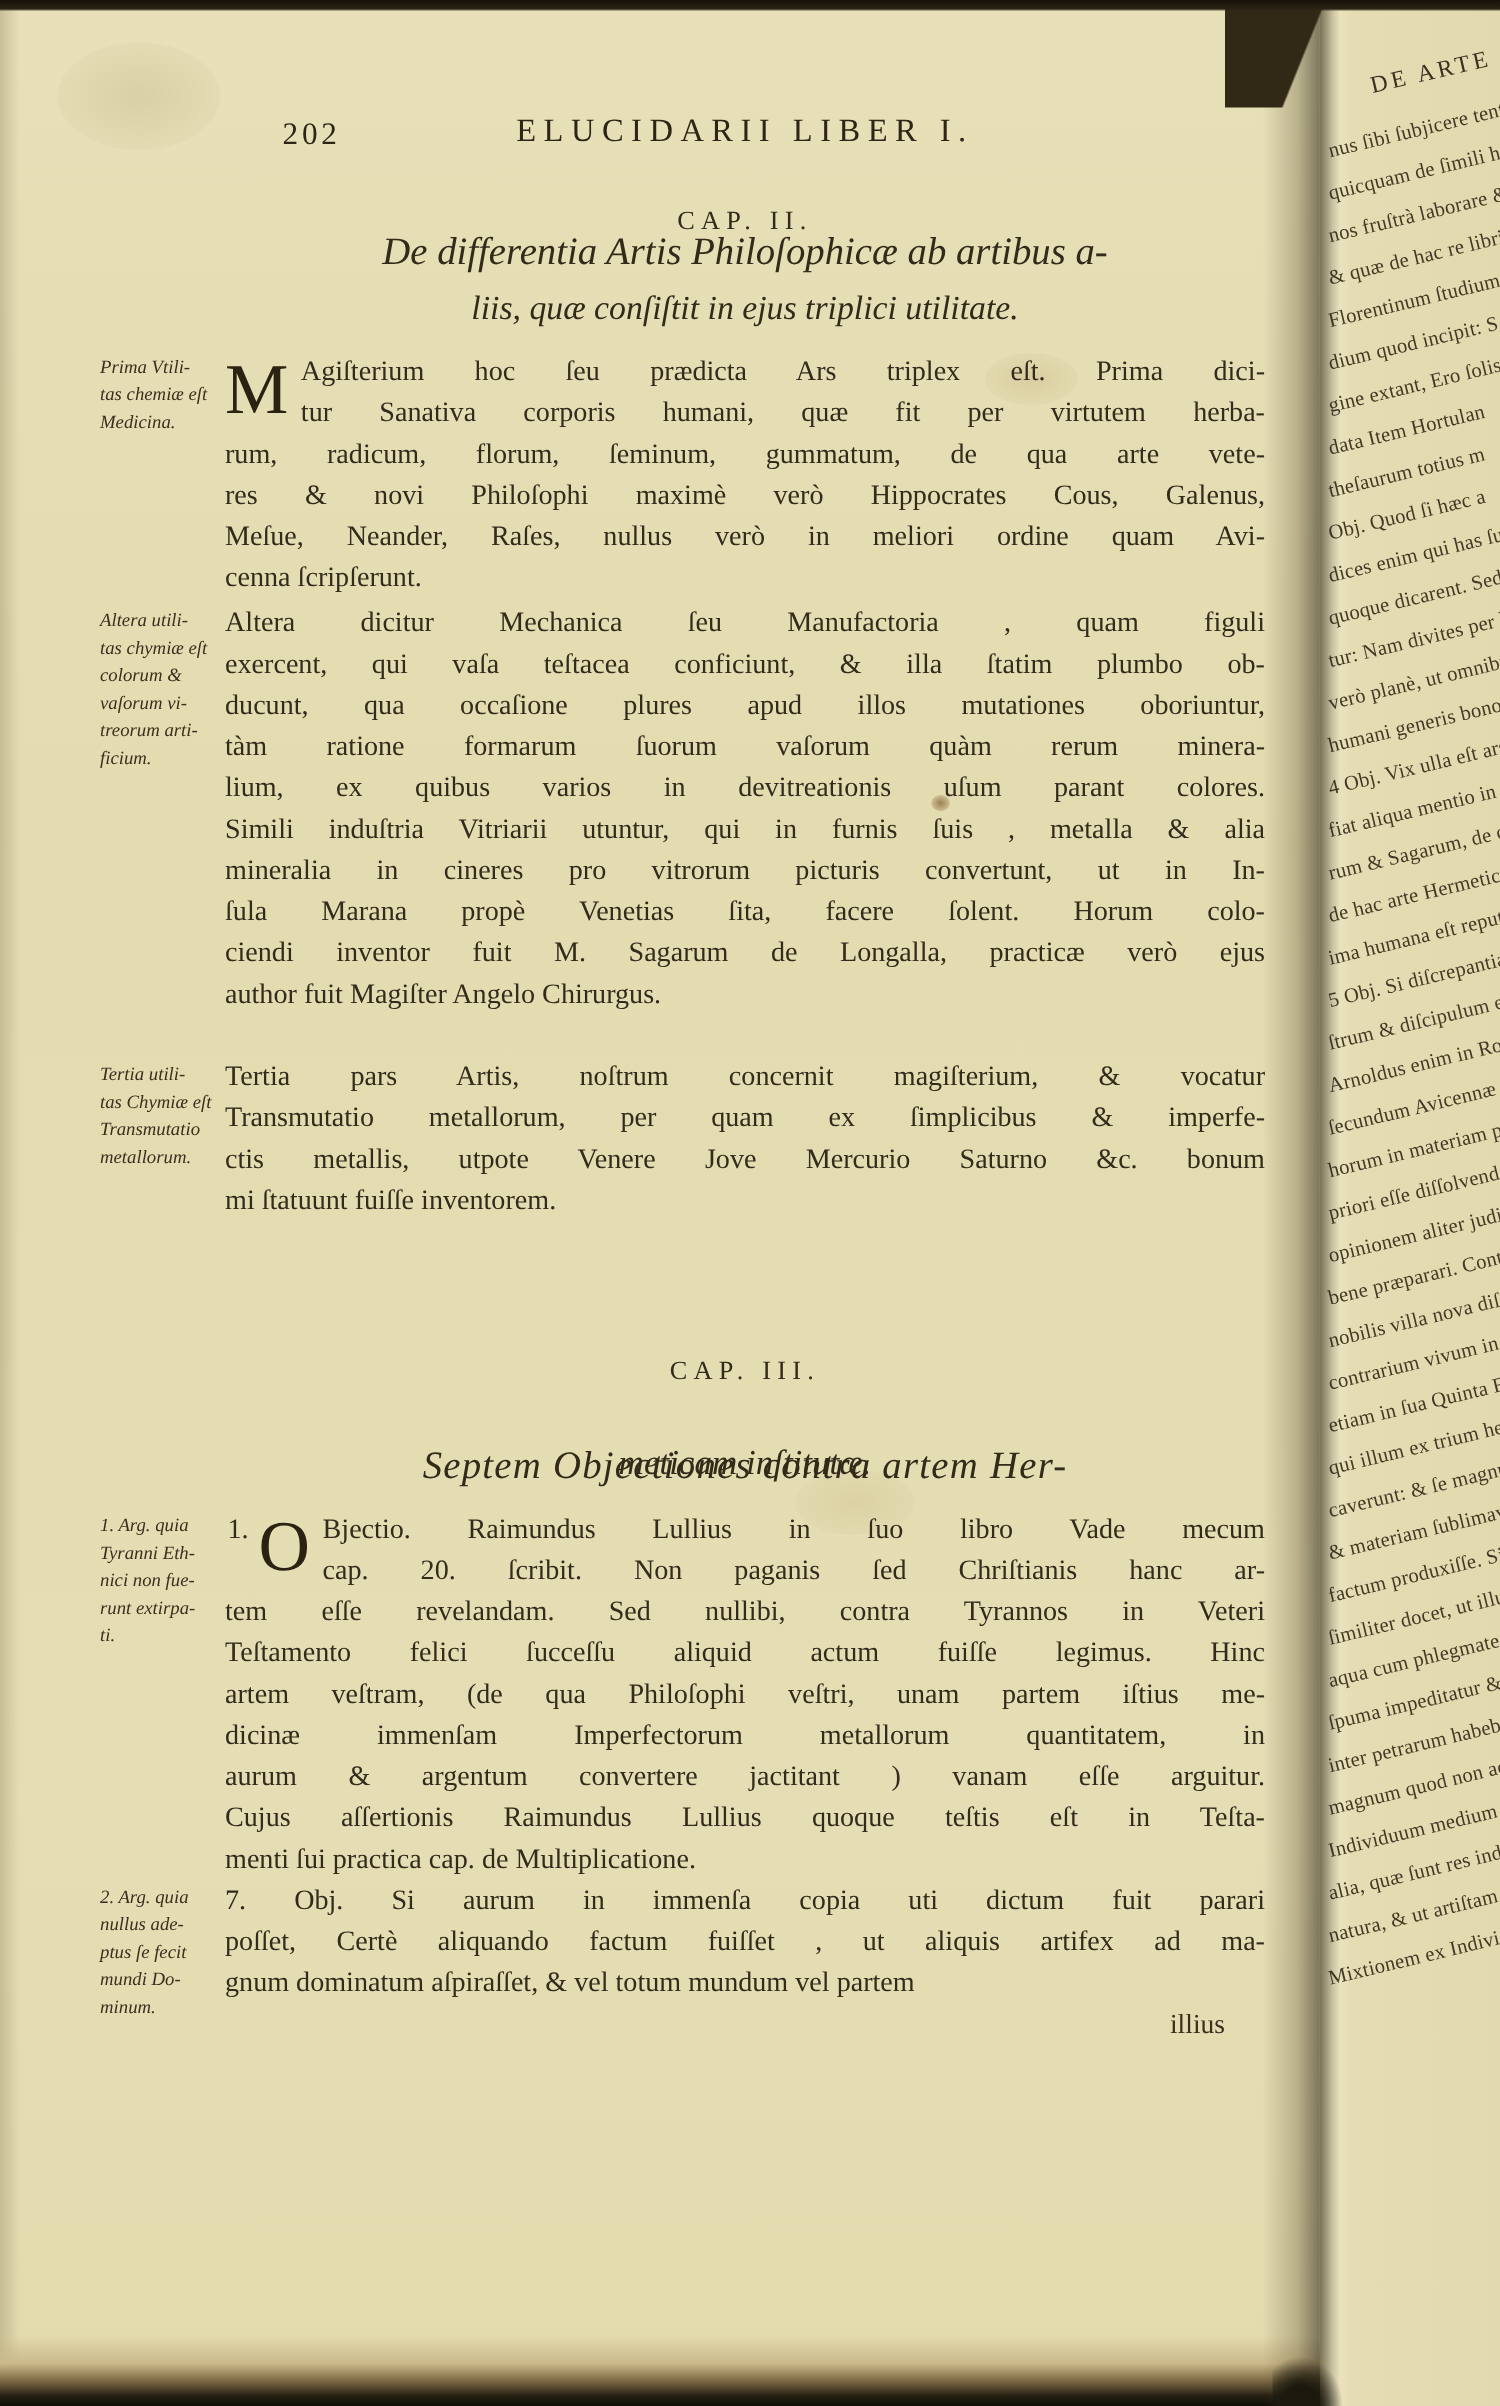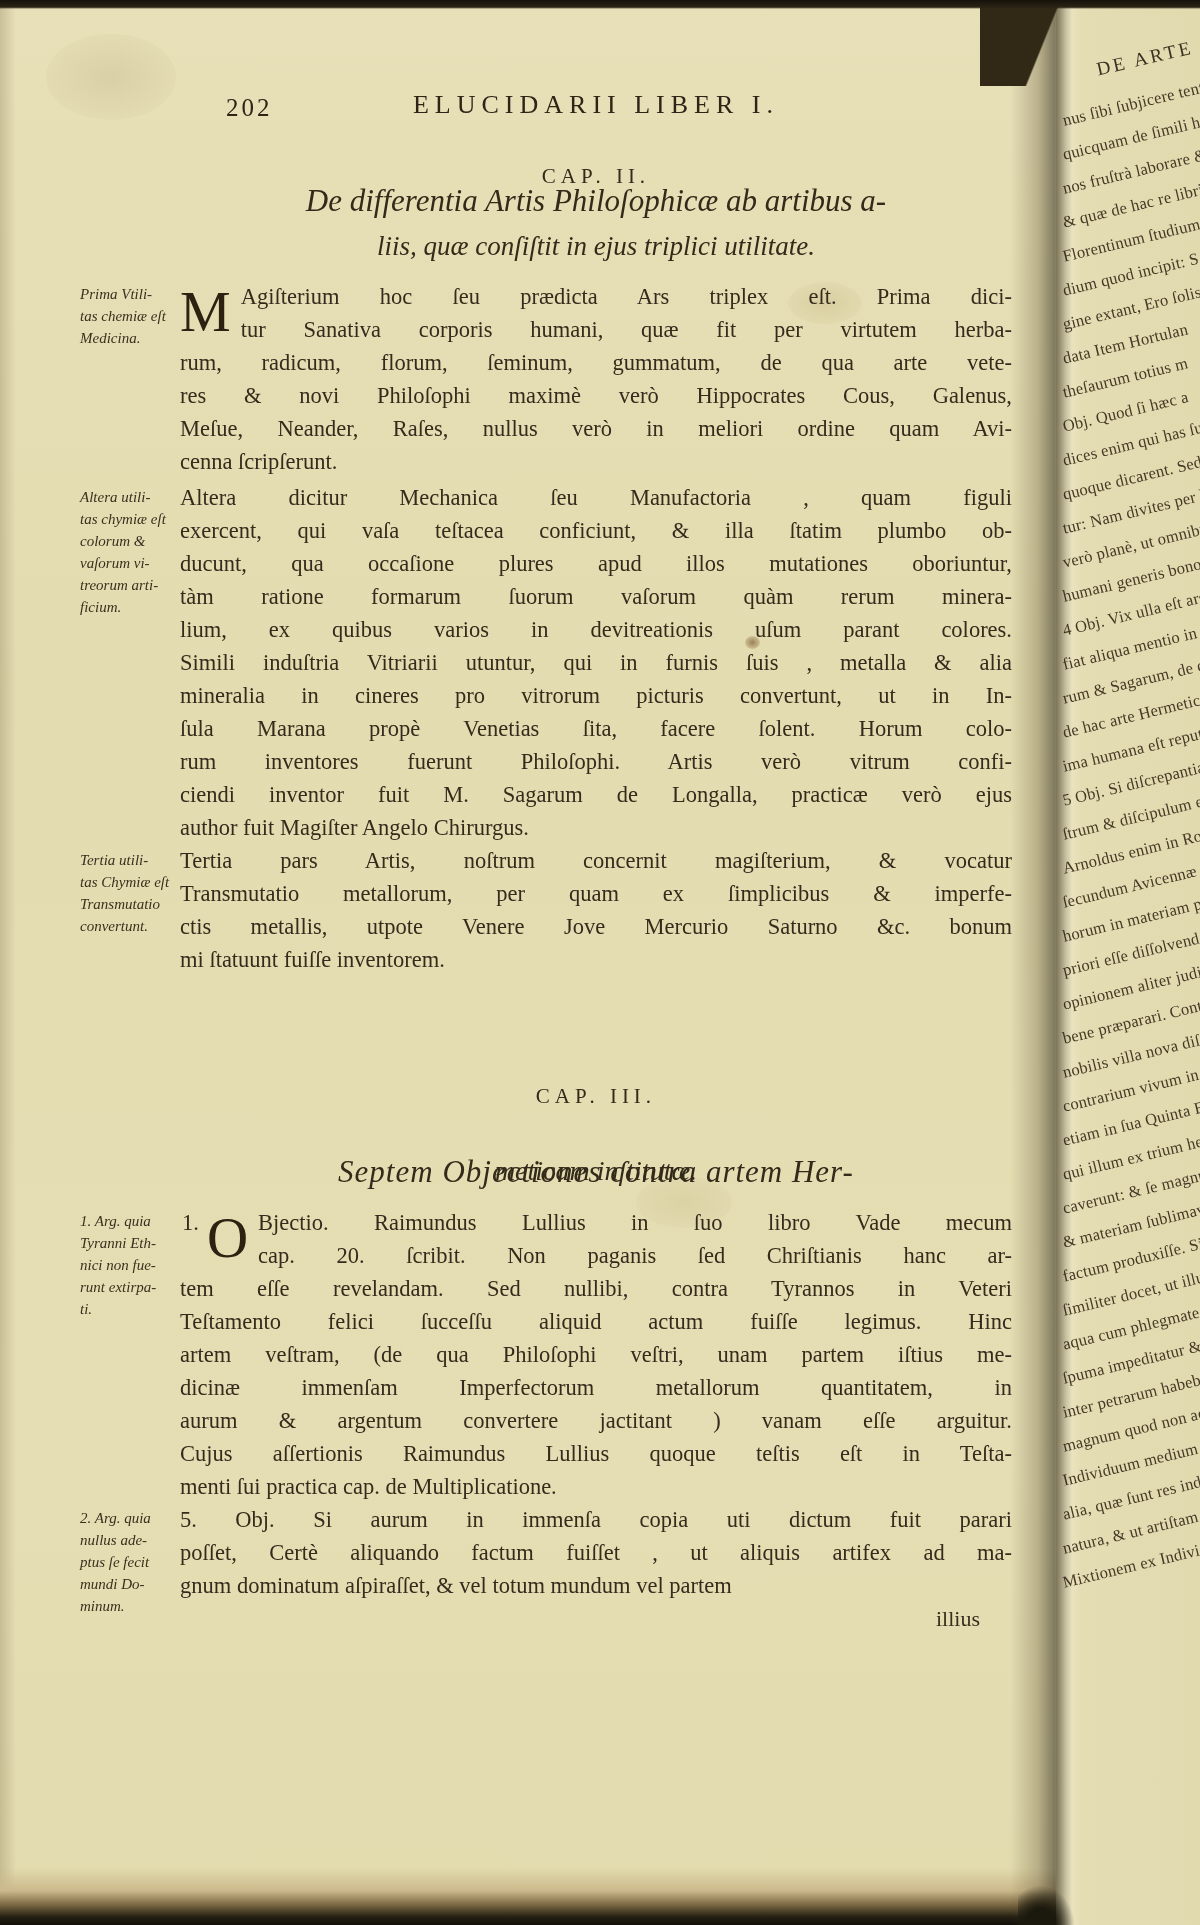--- a/index.html
+++ b/index.html
@@ -86,21 +86,21 @@
       <div>tas chymiæ eſt</div>
       <div>colorum &amp;</div>
       <div>vaſorum vi-</div>
       <div>treorum arti-</div>
       <div>ficium.</div>
     </div>
   <div class="abs mnote n3">
       <div>Tertia utili-</div>
       <div>tas Chymiæ eſt</div>
       <div>Transmutatio</div>
-      <div>convertunt.</div>
+      <div>metallorum.</div>
     </div>
   <div class="abs mnote n4">
       <div>1. Arg. quia</div>
       <div>Tyranni Eth-</div>
       <div>nici non fue-</div>
       <div>runt extirpa-</div>
       <div>ti.</div>
     </div>
   <div class="abs mnote n5">
       <div>2. Arg. quia</div>
@@ -124,21 +124,20 @@
   <div class="abs para p2">
     <div class="plines">
         <div>Altera dicitur Mechanica ſeu Manufactoria , quam figuli</div>
         <div>exercent, qui vaſa teſtacea conficiunt, &amp; illa ſtatim plumbo ob-</div>
         <div>ducunt, qua occaſione plures apud illos mutationes oboriuntur,</div>
         <div>tàm ratione formarum ſuorum vaſorum quàm rerum minera-</div>
         <div>lium, ex quibus varios in devitreationis uſum parant colores.</div>
         <div>Simili induſtria Vitriarii utuntur, qui in furnis ſuis , metalla &amp; alia</div>
         <div>mineralia in cineres pro vitrorum picturis convertunt, ut in In-</div>
         <div>ſula Marana propè Venetias ſita, facere ſolent.  Horum colo-</div>
-        <div>rum inventores fuerunt Philoſophi.  Artis verò vitrum confi-</div>
         <div>ciendi inventor fuit M. Sagarum de Longalla, practicæ verò ejus</div>
         <div>author fuit Magiſter Angelo Chirurgus.</div>
       </div>
   </div>
   <div class="abs para p3">
     <div class="plines">
         <div>Tertia pars Artis, noſtrum concernit magiſterium, &amp; vocatur</div>
         <div>Transmutatio metallorum, per quam ex ſimplicibus &amp; imperfe-</div>
         <div>ctis metallis, utpote Venere Jove Mercurio Saturno &amp;c. bonum</div>
         <div>mi ſtatuunt fuiſſe inventorem.</div>
@@ -159,21 +158,21 @@
         <div>Teſtamento felici ſucceſſu aliquid actum fuiſſe legimus.  Hinc</div>
         <div>artem veſtram, (de qua Philoſophi veſtri, unam partem iſtius me-</div>
         <div>dicinæ immenſam Imperfectorum metallorum quantitatem, in</div>
         <div>aurum &amp; argentum convertere jactitant ) vanam eſſe arguitur.</div>
         <div>Cujus aſſertionis Raimundus Lullius quoque teſtis eſt in Teſta-</div>
         <div>menti ſui practica cap. de Multiplicatione.</div>
       </div>
   </div>
   <div class="abs para p5">
     <div class="plines">
-        <div>5.  Obj. Si aurum in immenſa copia uti dictum fuit parari</div>
+        <div>7.  Obj. Si aurum in immenſa copia uti dictum fuit parari</div>
         <div>poſſet, Certè aliquando factum fuiſſet , ut aliquis artifex ad ma-</div>
         <div>gnum dominatum aſpiraſſet, &amp; vel totum mundum vel partem</div>
       </div>
   </div>
 
   <div class="abs catchword">illius</div>
 
   <div class="abs bottom-band"></div>
 
   <div class="abs facing-col">

